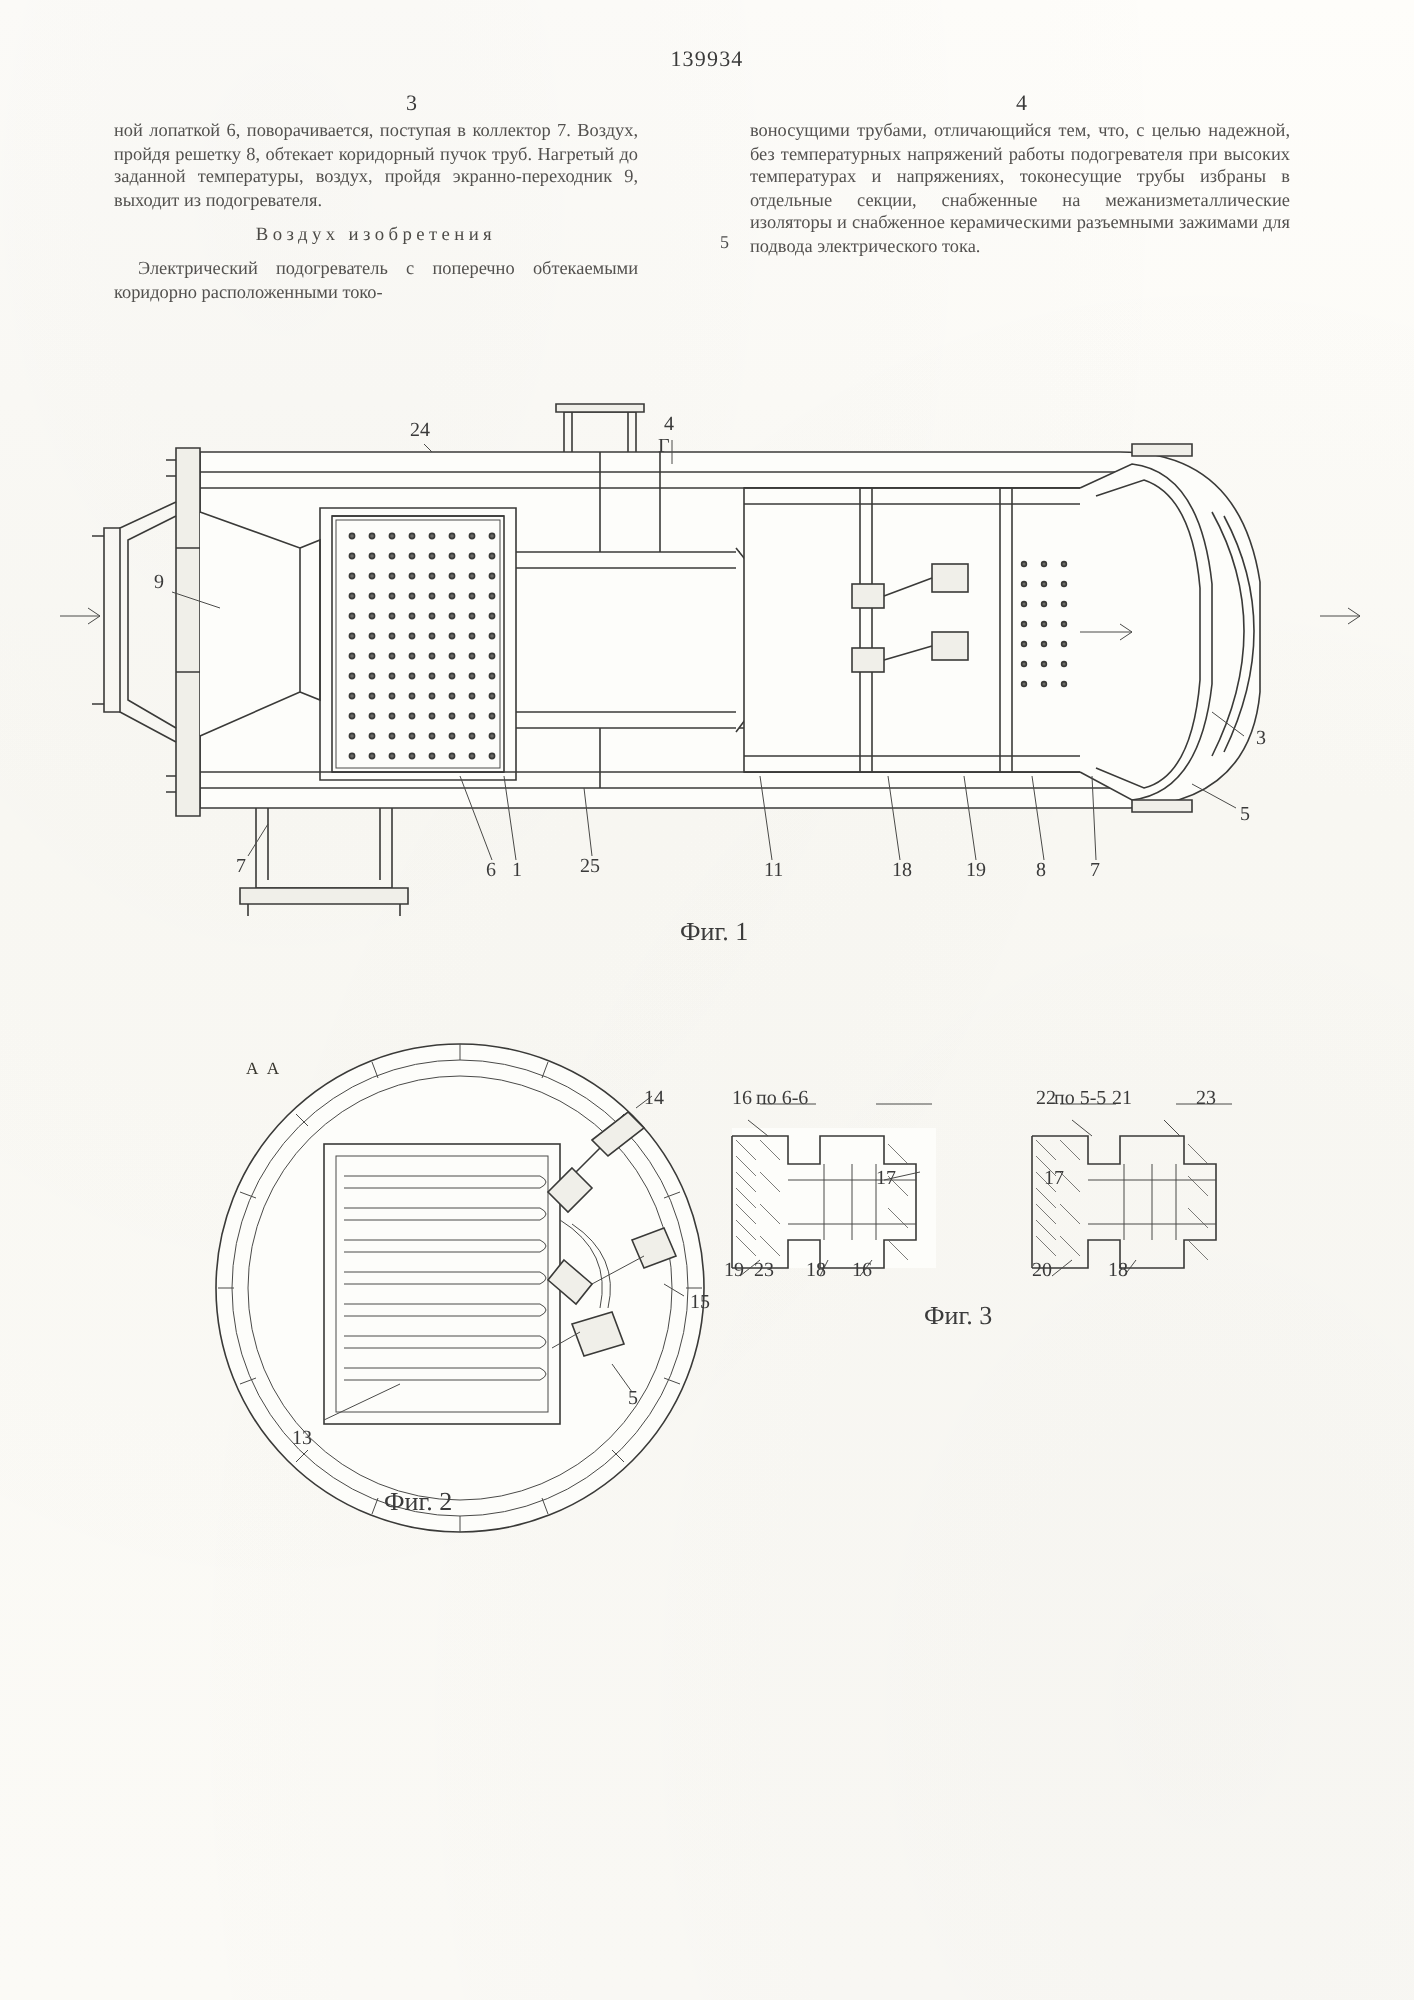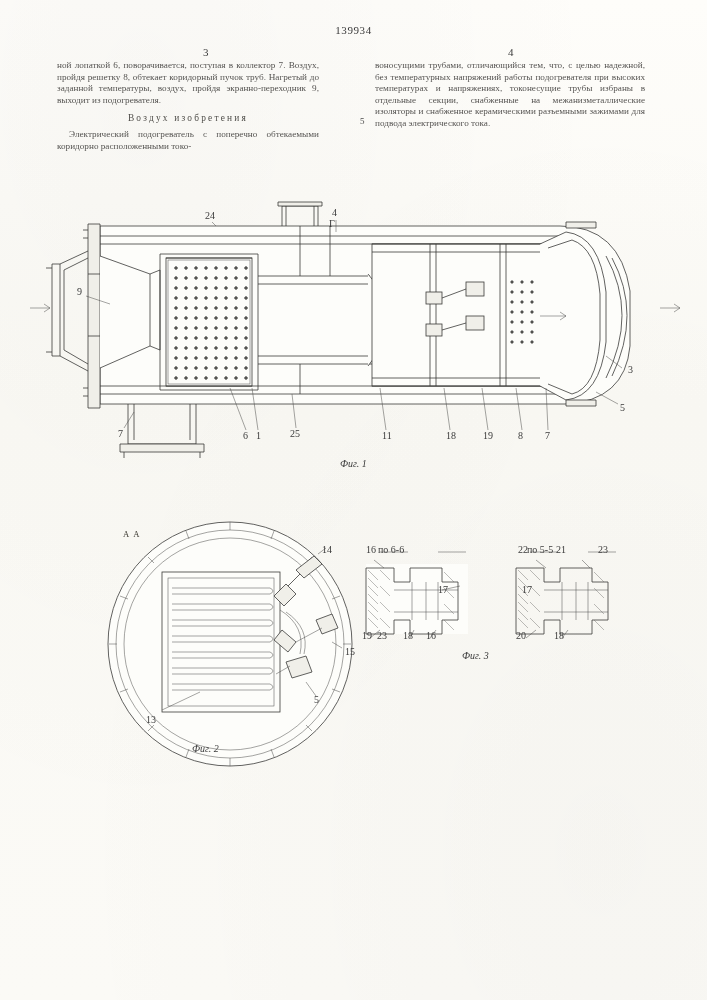--- a/index.html
+++ b/index.html
@@ -80,22 +80,21 @@
   
   .fig-area {
     position: absolute;
     left: 0;
     top: 196px;
     width: 707px;
     height: 600px;
   }
   .fig-caption {
     position: absolute;
-    font-size: 10px;
-    font-style: italic;
+    font-size: 13px;
     color: #3b3b3b;
   }
   .lbl {
     position: absolute;
     font-size: 10px;
     color: #3a3a3a;
     font-family: "Liberation Serif", serif;
     text-align: right;
   }
   .aa-label {

